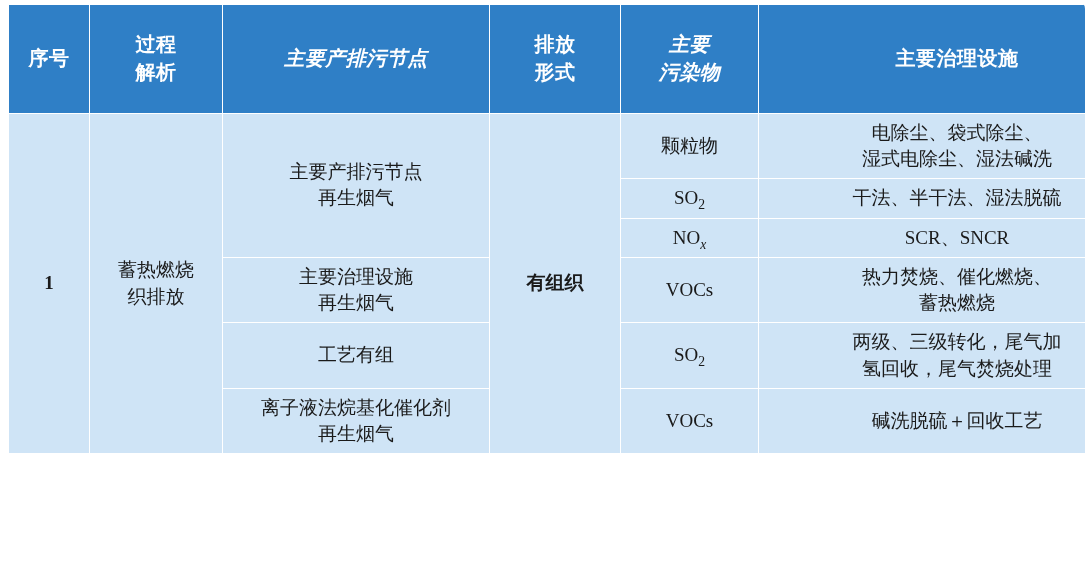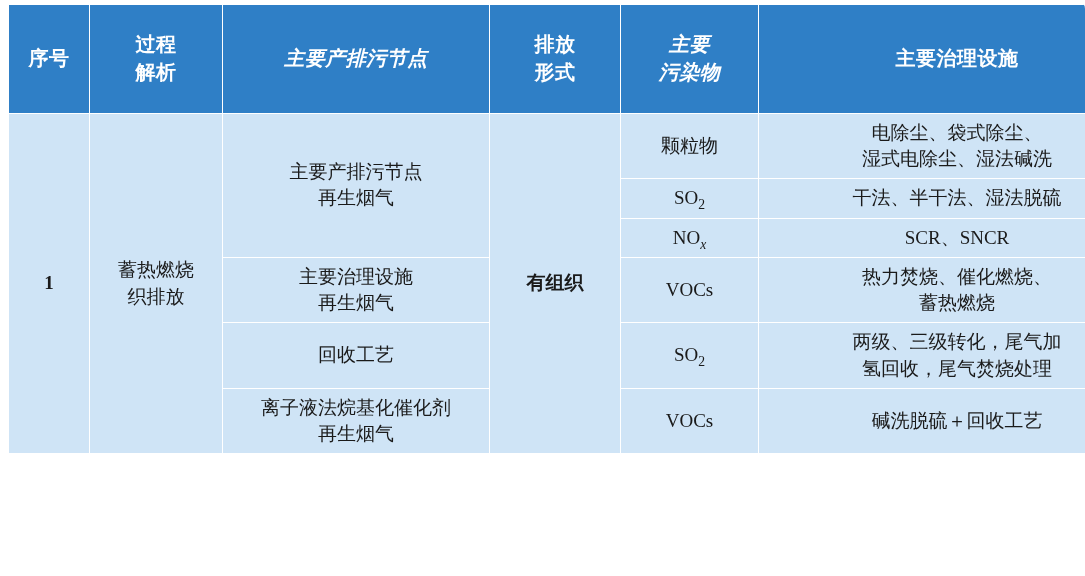--- a/index.html
+++ b/index.html
@@ -197,21 +197,21 @@
           <span class="cell-lines">
             <span>热力焚烧、催化燃烧、</span>
             <span>蓄热燃烧</span>
           </span>
         </td>
       </tr>
 
       <tr>
         <td class="c-node">
           <span class="cell-lines">
-            <span>回收工艺</span>
+            <span>工艺有组</span>
           </span>
         </td>
         <td class="c-poll">
           <span>SO</span><span class="sub">2</span>
         </td>
         <td class="c-treat">
           <span class="cell-lines">
             <span>两级、三级转化，尾气加</span>
             <span>氢回收，尾气焚烧处理</span>
           </span>

